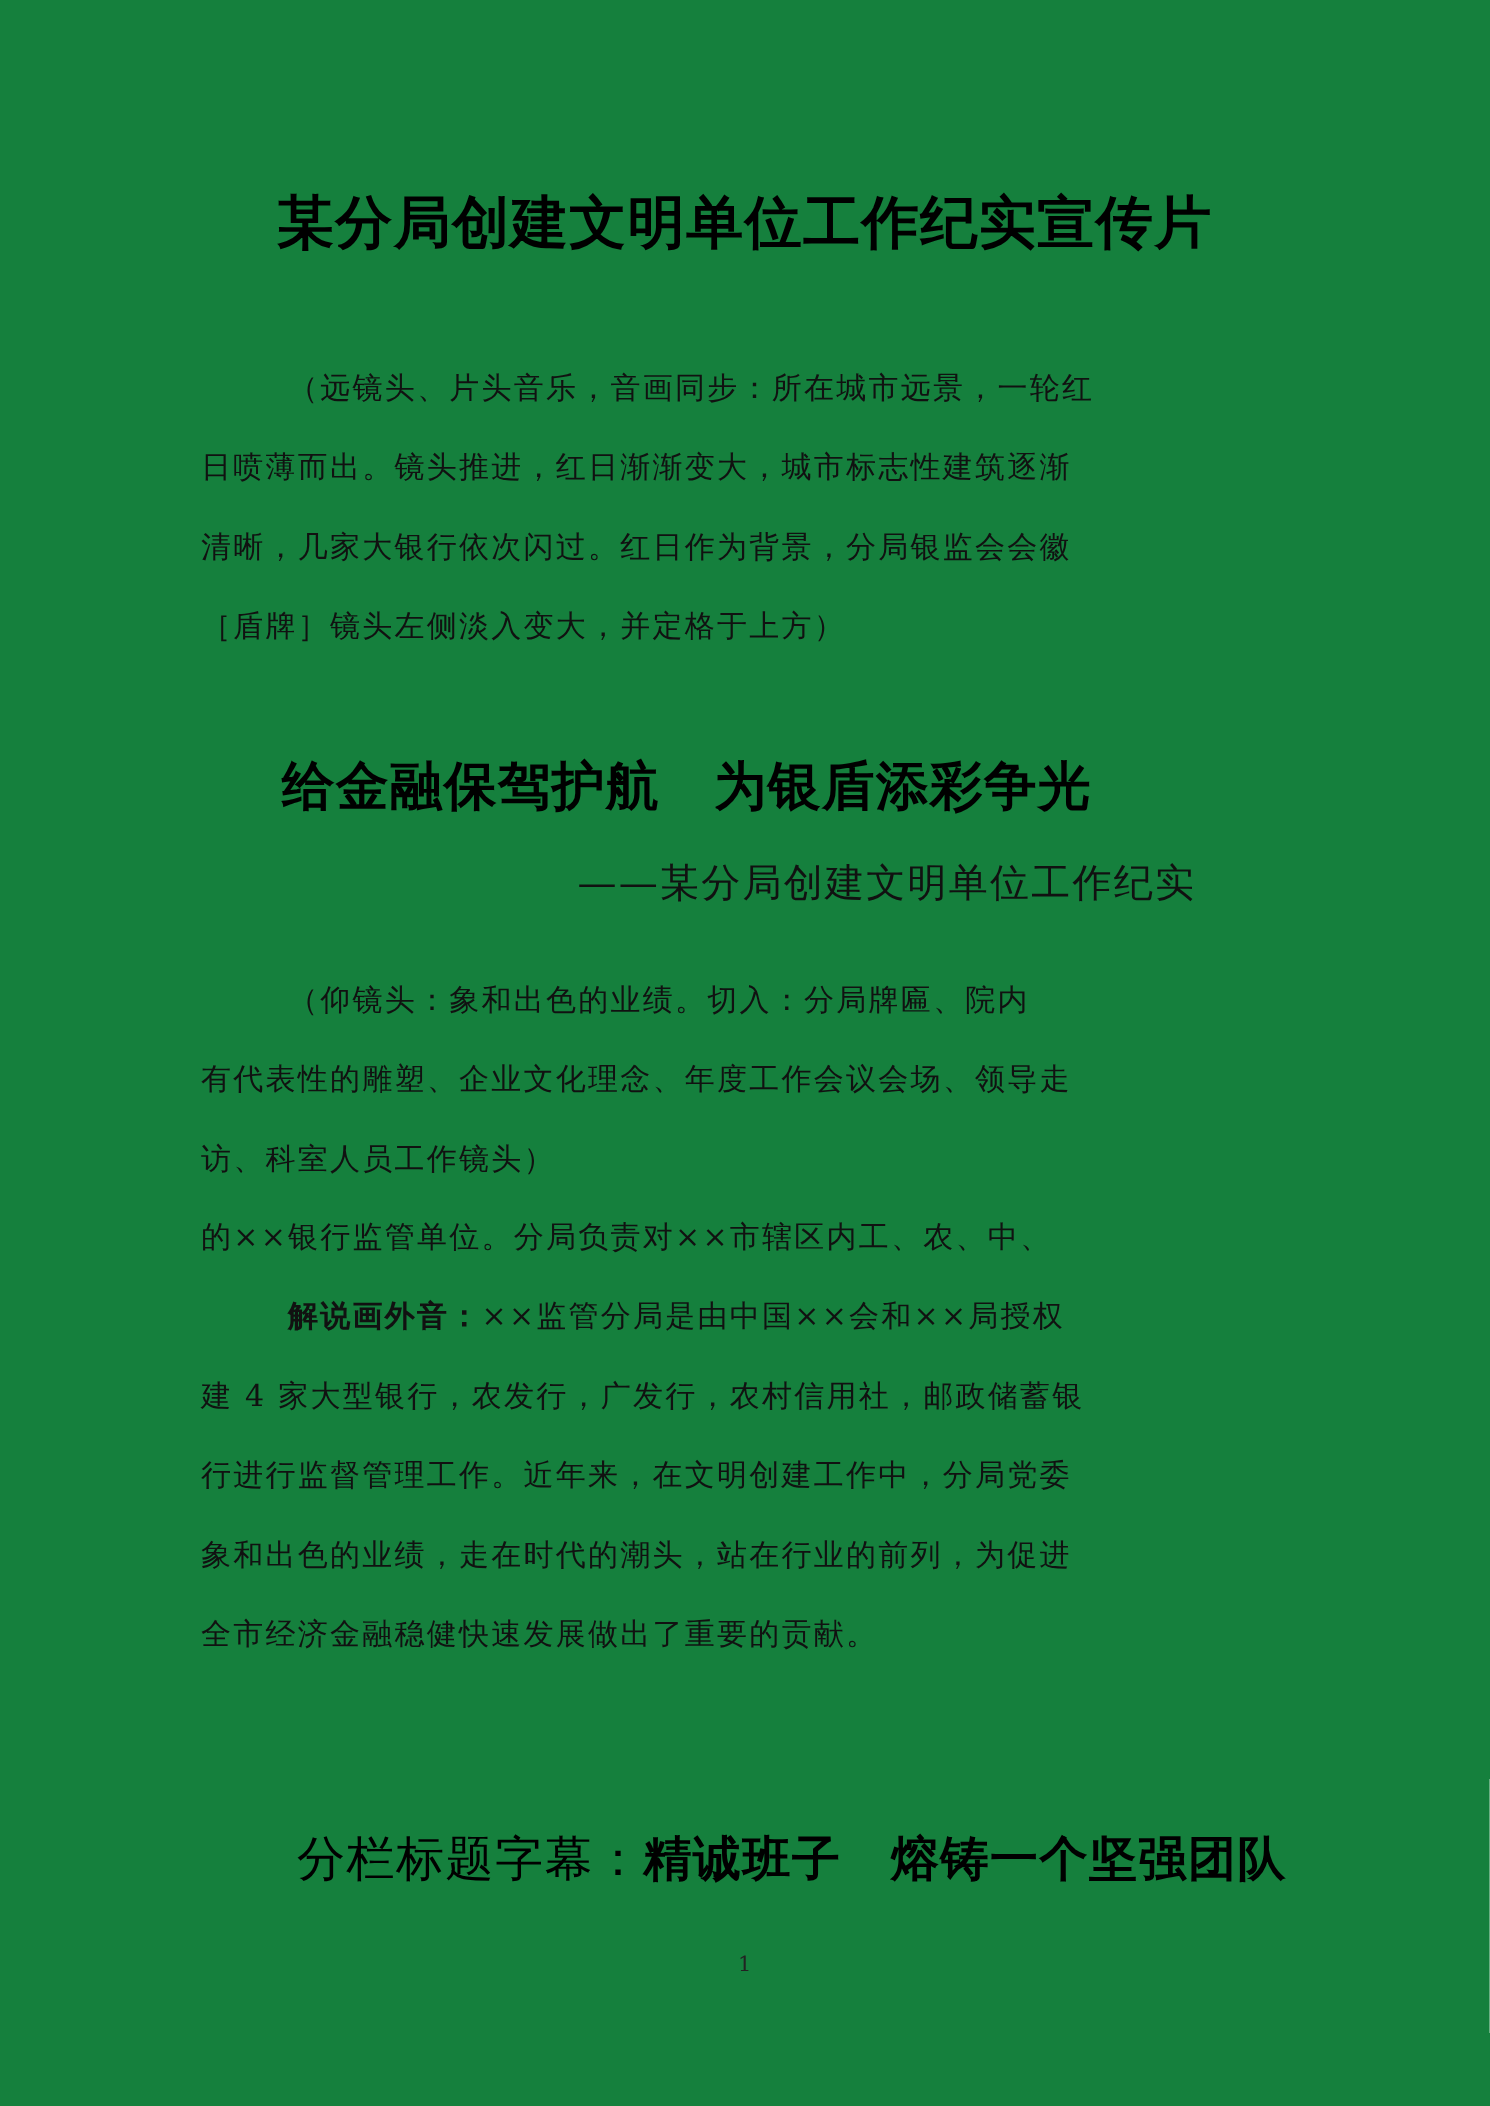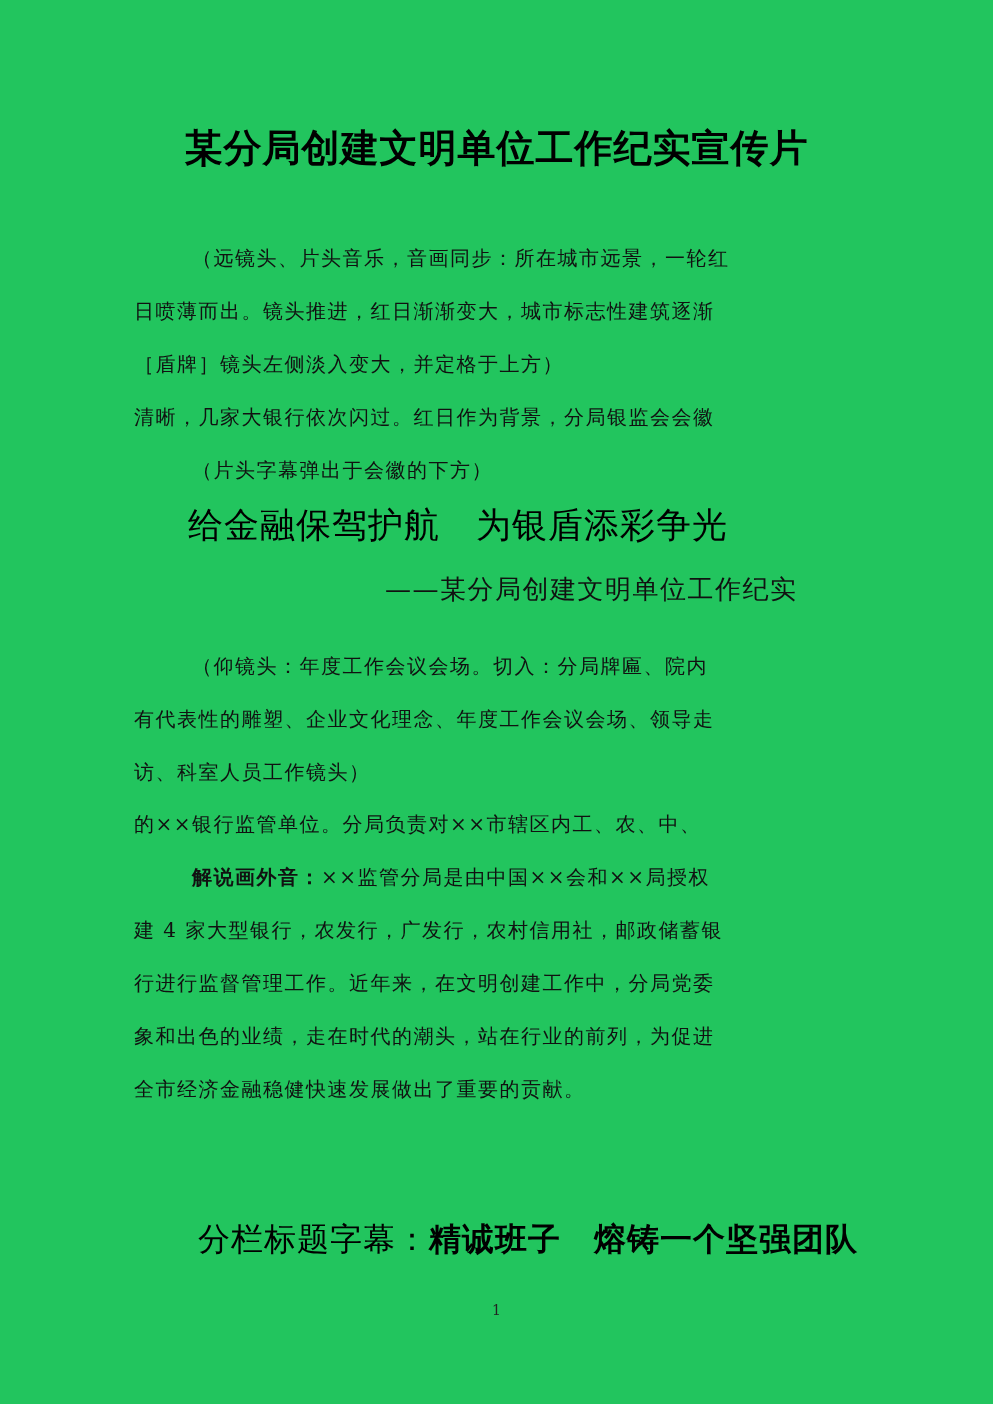--- a/index.html
+++ b/index.html
@@ -13,21 +13,21 @@
     position: relative;
     overflow: hidden;
     color: #111111;
     font-family: "DejaVu Serif", "Liberation Serif", serif;
   }
   .page {
     position: absolute;
     left: 0; top: 0;
     width: 993px;
     height: 1404px;
-    background: #22c55e;
+    background: #15803d;
   }
   .title {
     position: absolute;
     left: 0; width: 993px;
     top: 120px;
     text-align: center;
     font-family: "DejaVu Sans", "Liberation Sans", sans-serif;
     font-weight: bold;
     font-size: 38px;
     line-height: 56px;
@@ -50,21 +50,21 @@
     white-space: nowrap;
     height: 53px;
   }
   .indent { padding-left: 58px; }
   .p1 { top: 232px; }
   .subtitle-main {
     position: absolute;
     left: 188px;
     top: 497px;
     font-family: "DejaVu Sans", "Liberation Sans", sans-serif;
-    font-weight: normal;
+    font-weight: bold;
     font-size: 35px;
     line-height: 56px;
     letter-spacing: 1px;
     color: #000;
     white-space: pre;
     text-align: center;
   }
   .subtitle-sub {
     position: absolute;
     left: 385px;
@@ -112,30 +112,29 @@
 </head>
 <body>
 
 <div class="page">
 
   <div class="title">某分局创建文明单位工作纪实宣传片</div>
 
   <div class="body-block p1">
     <span class="line indent">（远镜头、片头音乐，音画同步：所在城市远景，一轮红</span>
     <span class="line">日喷薄而出。镜头推进，红日渐渐变大，城市标志性建筑逐渐</span>
+    <span class="line">清晰，几家大银行依次闪过。红日作为背景，分局银监会会徽</span>
     <span class="line">［盾牌］镜头左侧淡入变大，并定格于上方）</span>
-    <span class="line">清晰，几家大银行依次闪过。红日作为背景，分局银监会会徽</span>
-    <span class="line indent">（片头字幕弹出于会徽的下方）</span>
   </div>
 
   <div class="subtitle-main">给金融保驾护航　为银盾添彩争光</div>
   <div class="subtitle-sub">——某分局创建文明单位工作纪实</div>
 
   <div class="body-block p3">
-    <span class="line indent">（仰镜头：年度工作会议会场。切入：分局牌匾、院内</span>
+    <span class="line indent">（仰镜头：象和出色的业绩。切入：分局牌匾、院内</span>
     <span class="line">有代表性的雕塑、企业文化理念、年度工作会议会场、领导走</span>
     <span class="line">访、科室人员工作镜头）</span>
   </div>
 
   <div class="body-block p4">
     <span class="line">的××银行监管单位。分局负责对××市辖区内工、农、中、</span>
     <span class="line indent"><span class="narration-label">解说画外音：</span><span>××监管分局是由中国××会和××局授权</span></span>
     <span class="line">建 4 家大型银行，农发行，广发行，农村信用社，邮政储蓄银</span>
     <span class="line">行进行监督管理工作。近年来，在文明创建工作中，分局党委</span>
     <span class="line">象和出色的业绩，走在时代的潮头，站在行业的前列，为促进</span>

